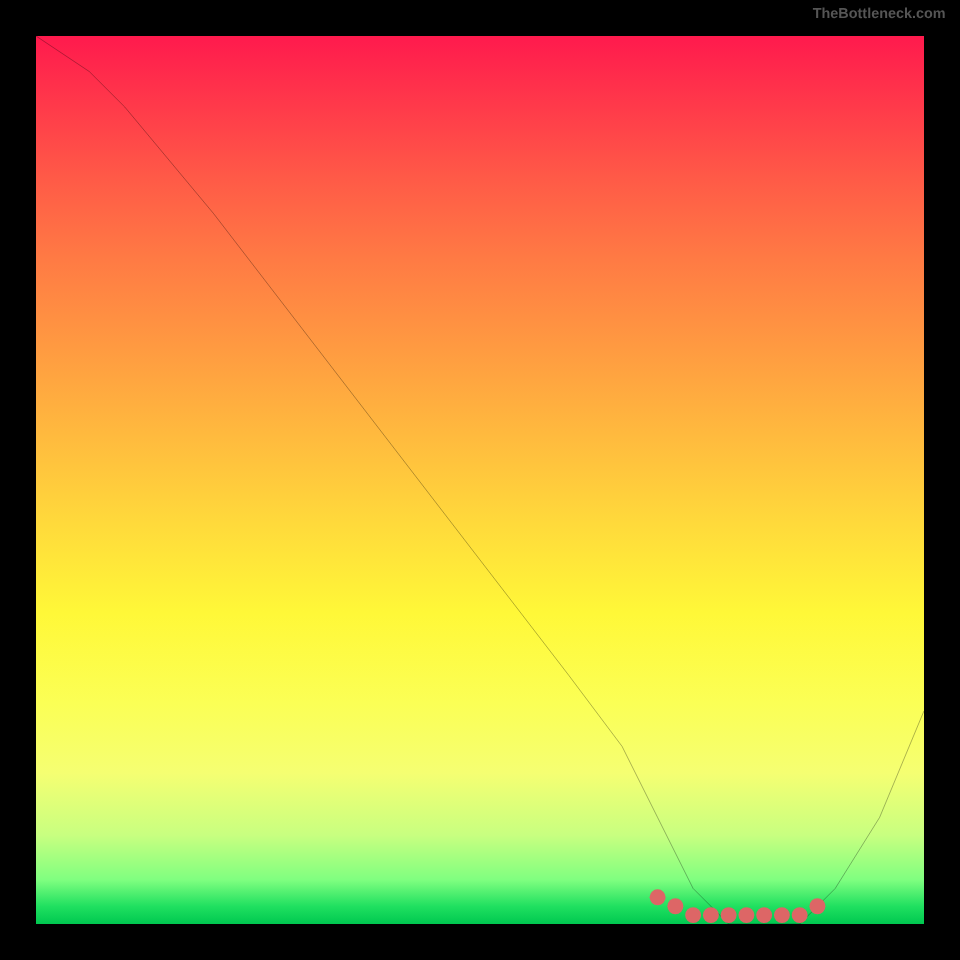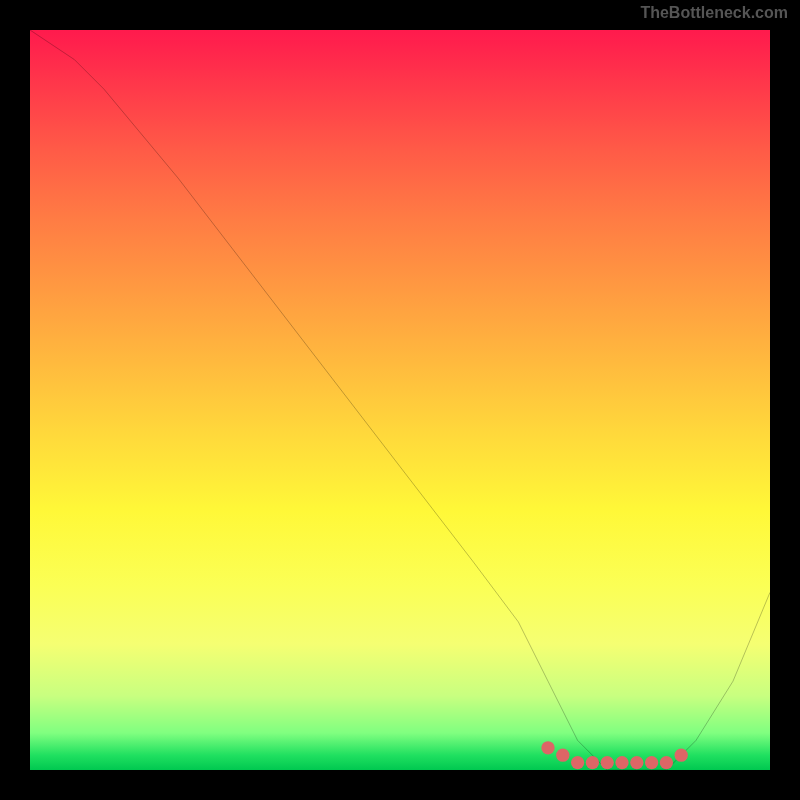--- a/index.html
+++ b/index.html
@@ -9,21 +9,21 @@
     background: #000;
     position: relative;
     font-family: Arial, sans-serif;
     overflow: hidden;
   }
   .attribution {
     position: absolute;
     top: 4px;
     right: 12px;
     color: #555;
-    font-size: 16px;
+    font-size: 12px;
     font-weight: bold;
     z-index: 10;
   }
   .plot-area {
     position: absolute;
     left: 30px;
     top: 30px;
     width: 740px;
     height: 740px;
     background: linear-gradient(to bottom,

